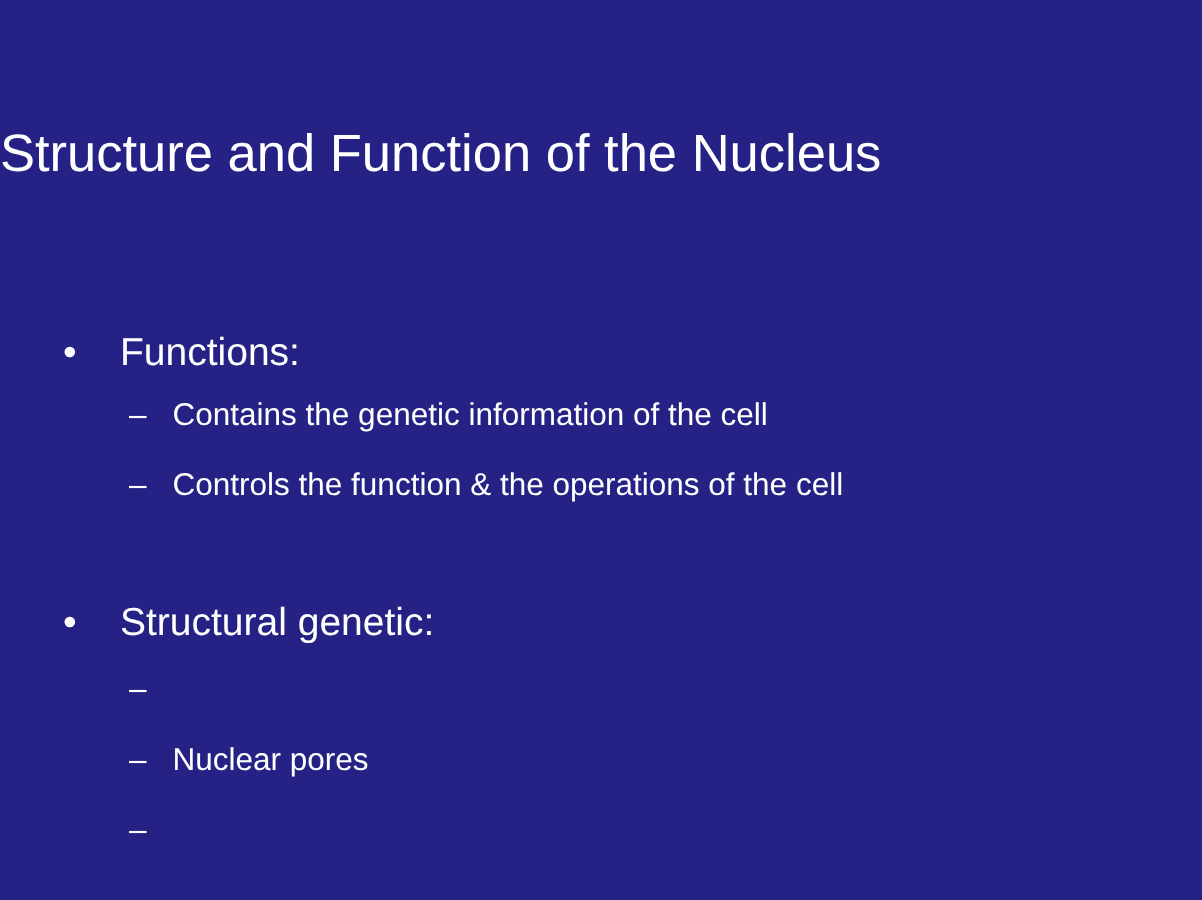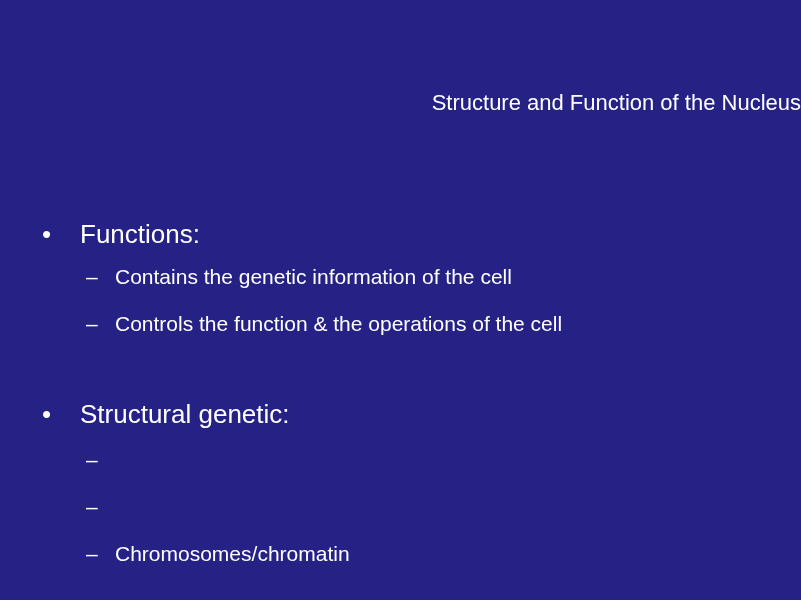--- a/index.html
+++ b/index.html
@@ -19,23 +19,23 @@
     width: 801px;
     height: 600px;
     background: #252185;
     box-sizing: border-box;
   }
   .slide-title {
     position: absolute;
     left: 0;
     top: 84px;
     width: 801px;
-    text-align: right;
+    text-align: left;
     color: #ffffff;
-    font-size: 22px;
+    font-size: 35px;
     font-weight: normal;
     line-height: 38px;
     letter-spacing: 0px;
     white-space: nowrap;
   }
   .body-content {
     position: absolute;
     left: 0;
     top: 175px;
     width: 801px;
@@ -135,25 +135,25 @@
         <span class="marker">•</span>
         <span class="text">Structural genetic:</span>
       </div>
 
       <div class="bullet-l2">
         <span class="marker">–</span>
       </div>
 
       <div class="bullet-l2">
         <span class="marker">–</span>
+        <span class="text">Nuclear pores</span>
       </div>
 
       <div class="bullet-l2">
         <span class="marker">–</span>
-        <span class="text">Chromosomes/chromatin</span>
       </div>
 
       <div class="bullet-l2">
         <span class="marker">–</span>
       </div>
 
     </div>
 
   </div>
 

